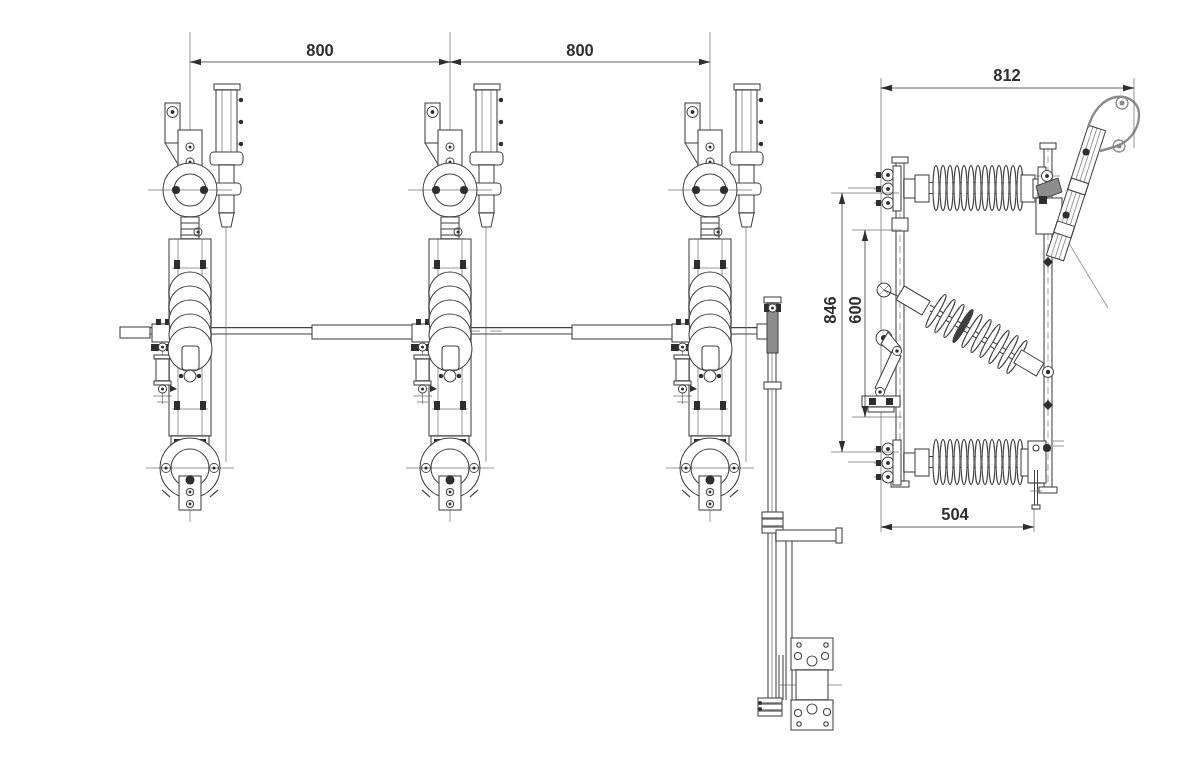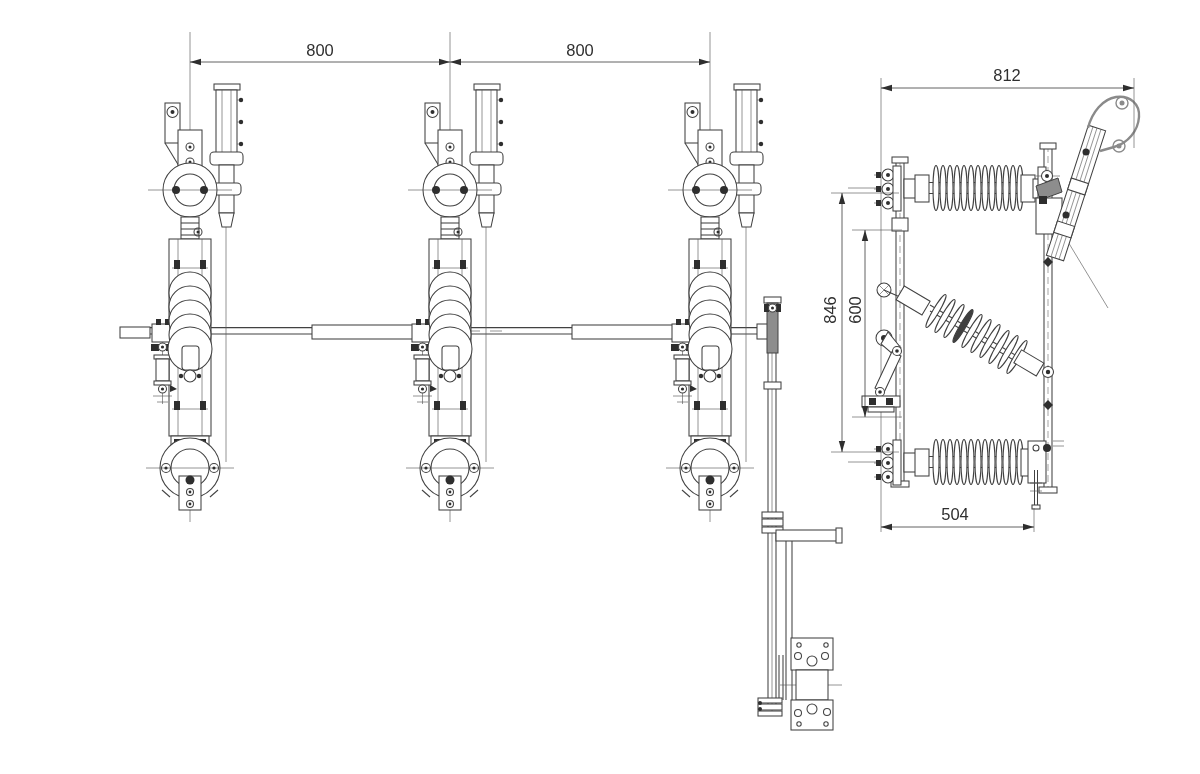--- a/index.html
+++ b/index.html
@@ -1,16 +1,16 @@
 <!DOCTYPE html>
 <html><head>
 <meta charset="utf-8">
 <style>
   html,body{margin:0;padding:0;background:#ffffff;}
-  .stage{width:1200px;height:774px;background:#fff;position:relative;overflow:hidden;}
+  .stage{width:1200px;height:774px;background:#fff;position:relative;overflow:hidden;font-weight:bold;}
   svg{display:block;}
   .dim-text{font-family:"Liberation Sans","DejaVu Sans",sans-serif;font-size:16.5px;fill:#2f2f2f;}
   
   .ln{stroke:#424242;stroke-width:1.05;fill:none;}
   .lnf{stroke:#424242;stroke-width:1.05;fill:#ffffff;}
   .thin{stroke:#5a5a5a;stroke-width:0.65;fill:none;}
   .dim{stroke:#3a3a3a;stroke-width:0.8;fill:none;}
   .blk{fill:#2e2e2e;stroke:none;}
   .dot{fill:#2e2e2e;stroke:none;}
   .gray{fill:#8d8d8d;stroke:#424242;stroke-width:1;}

